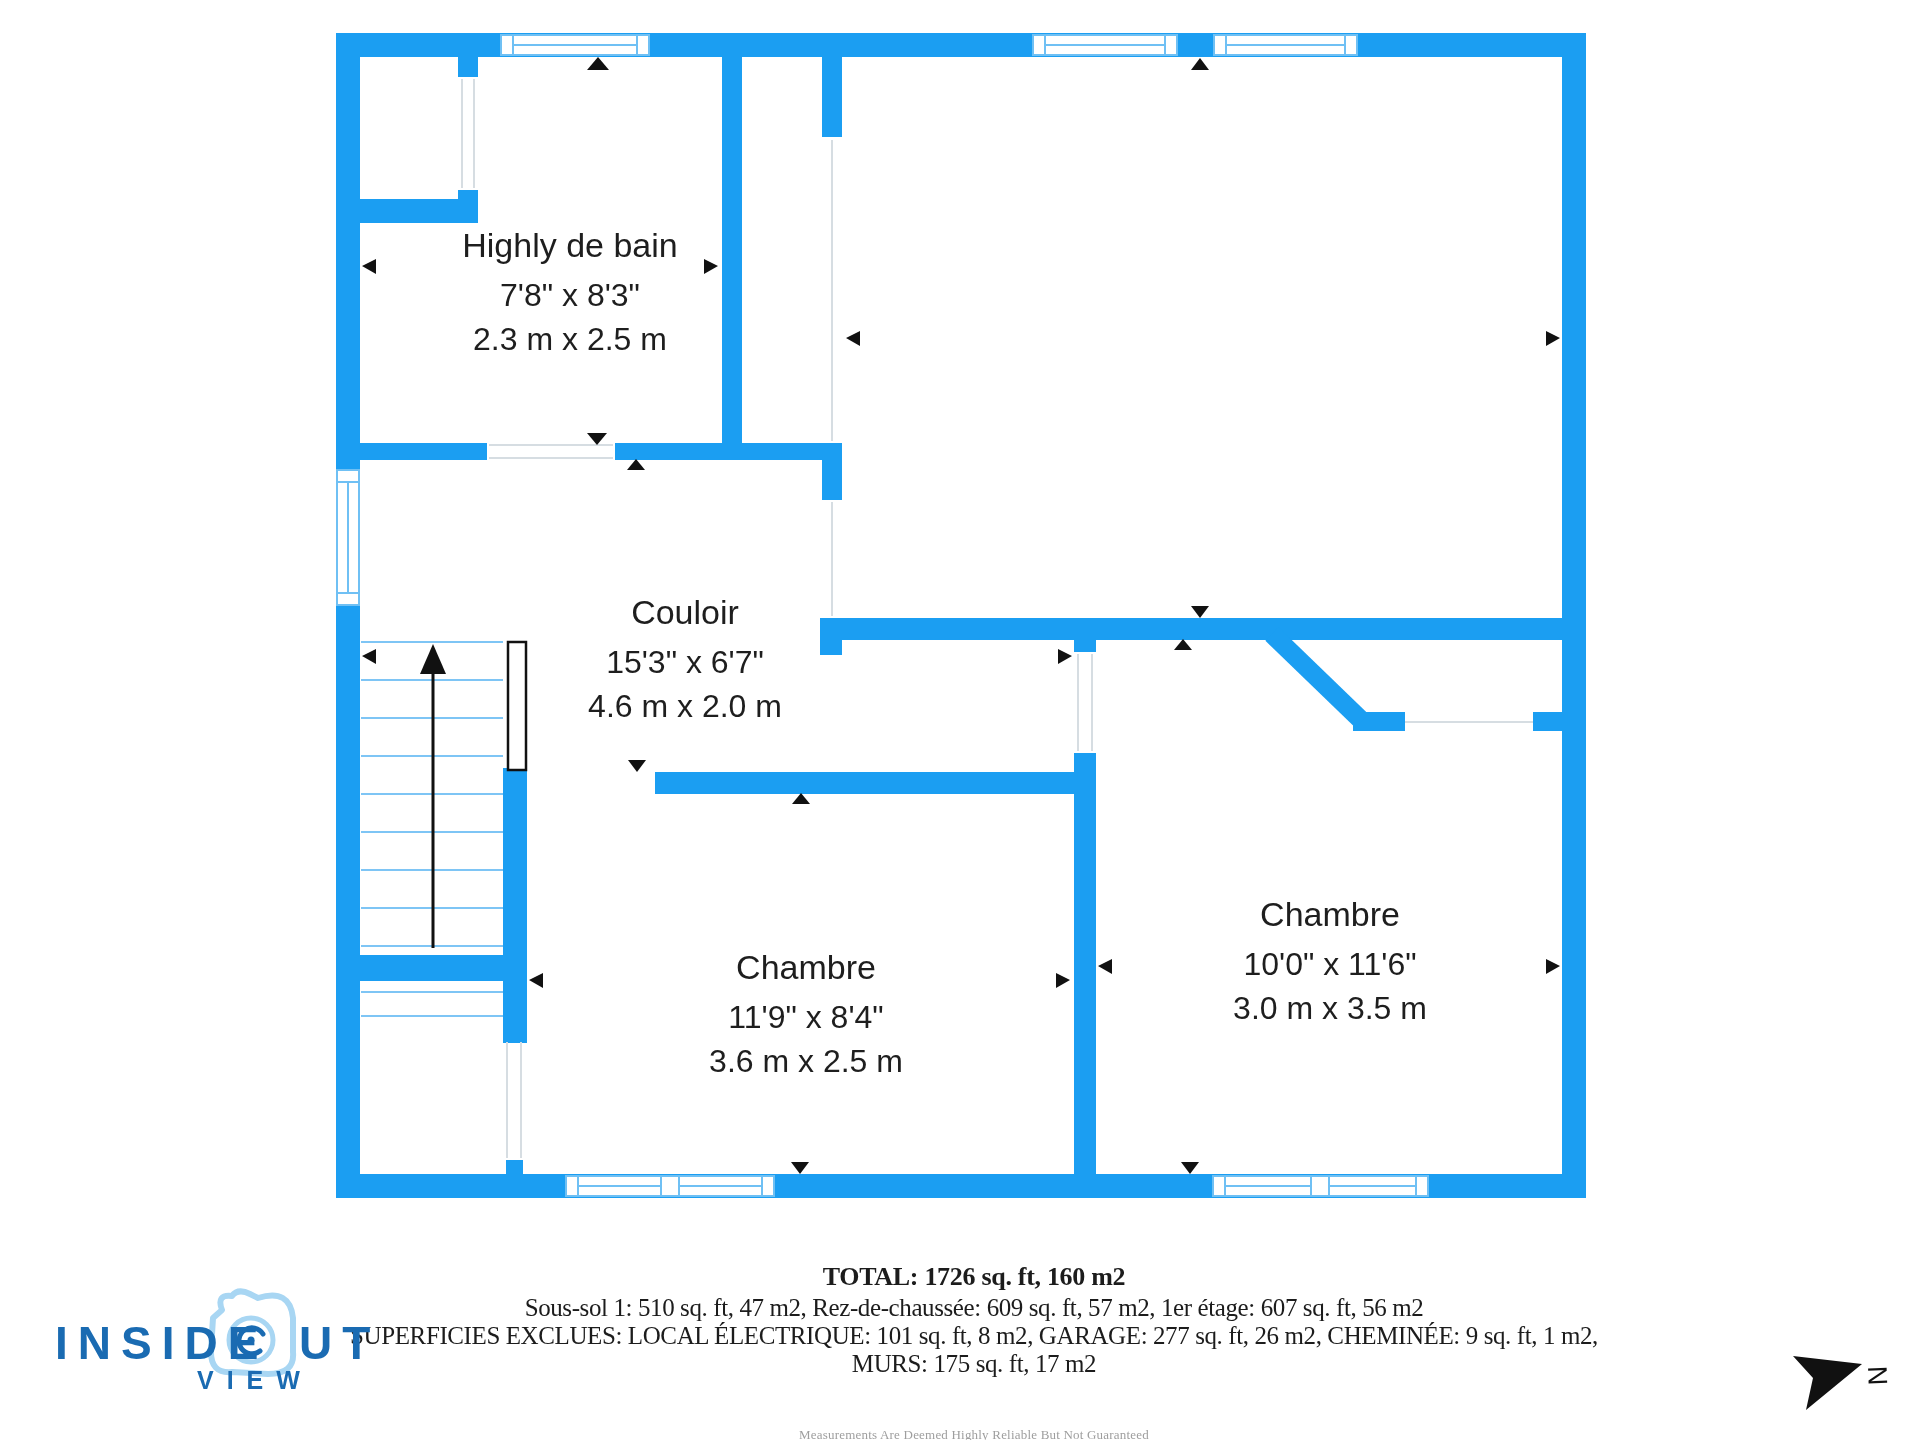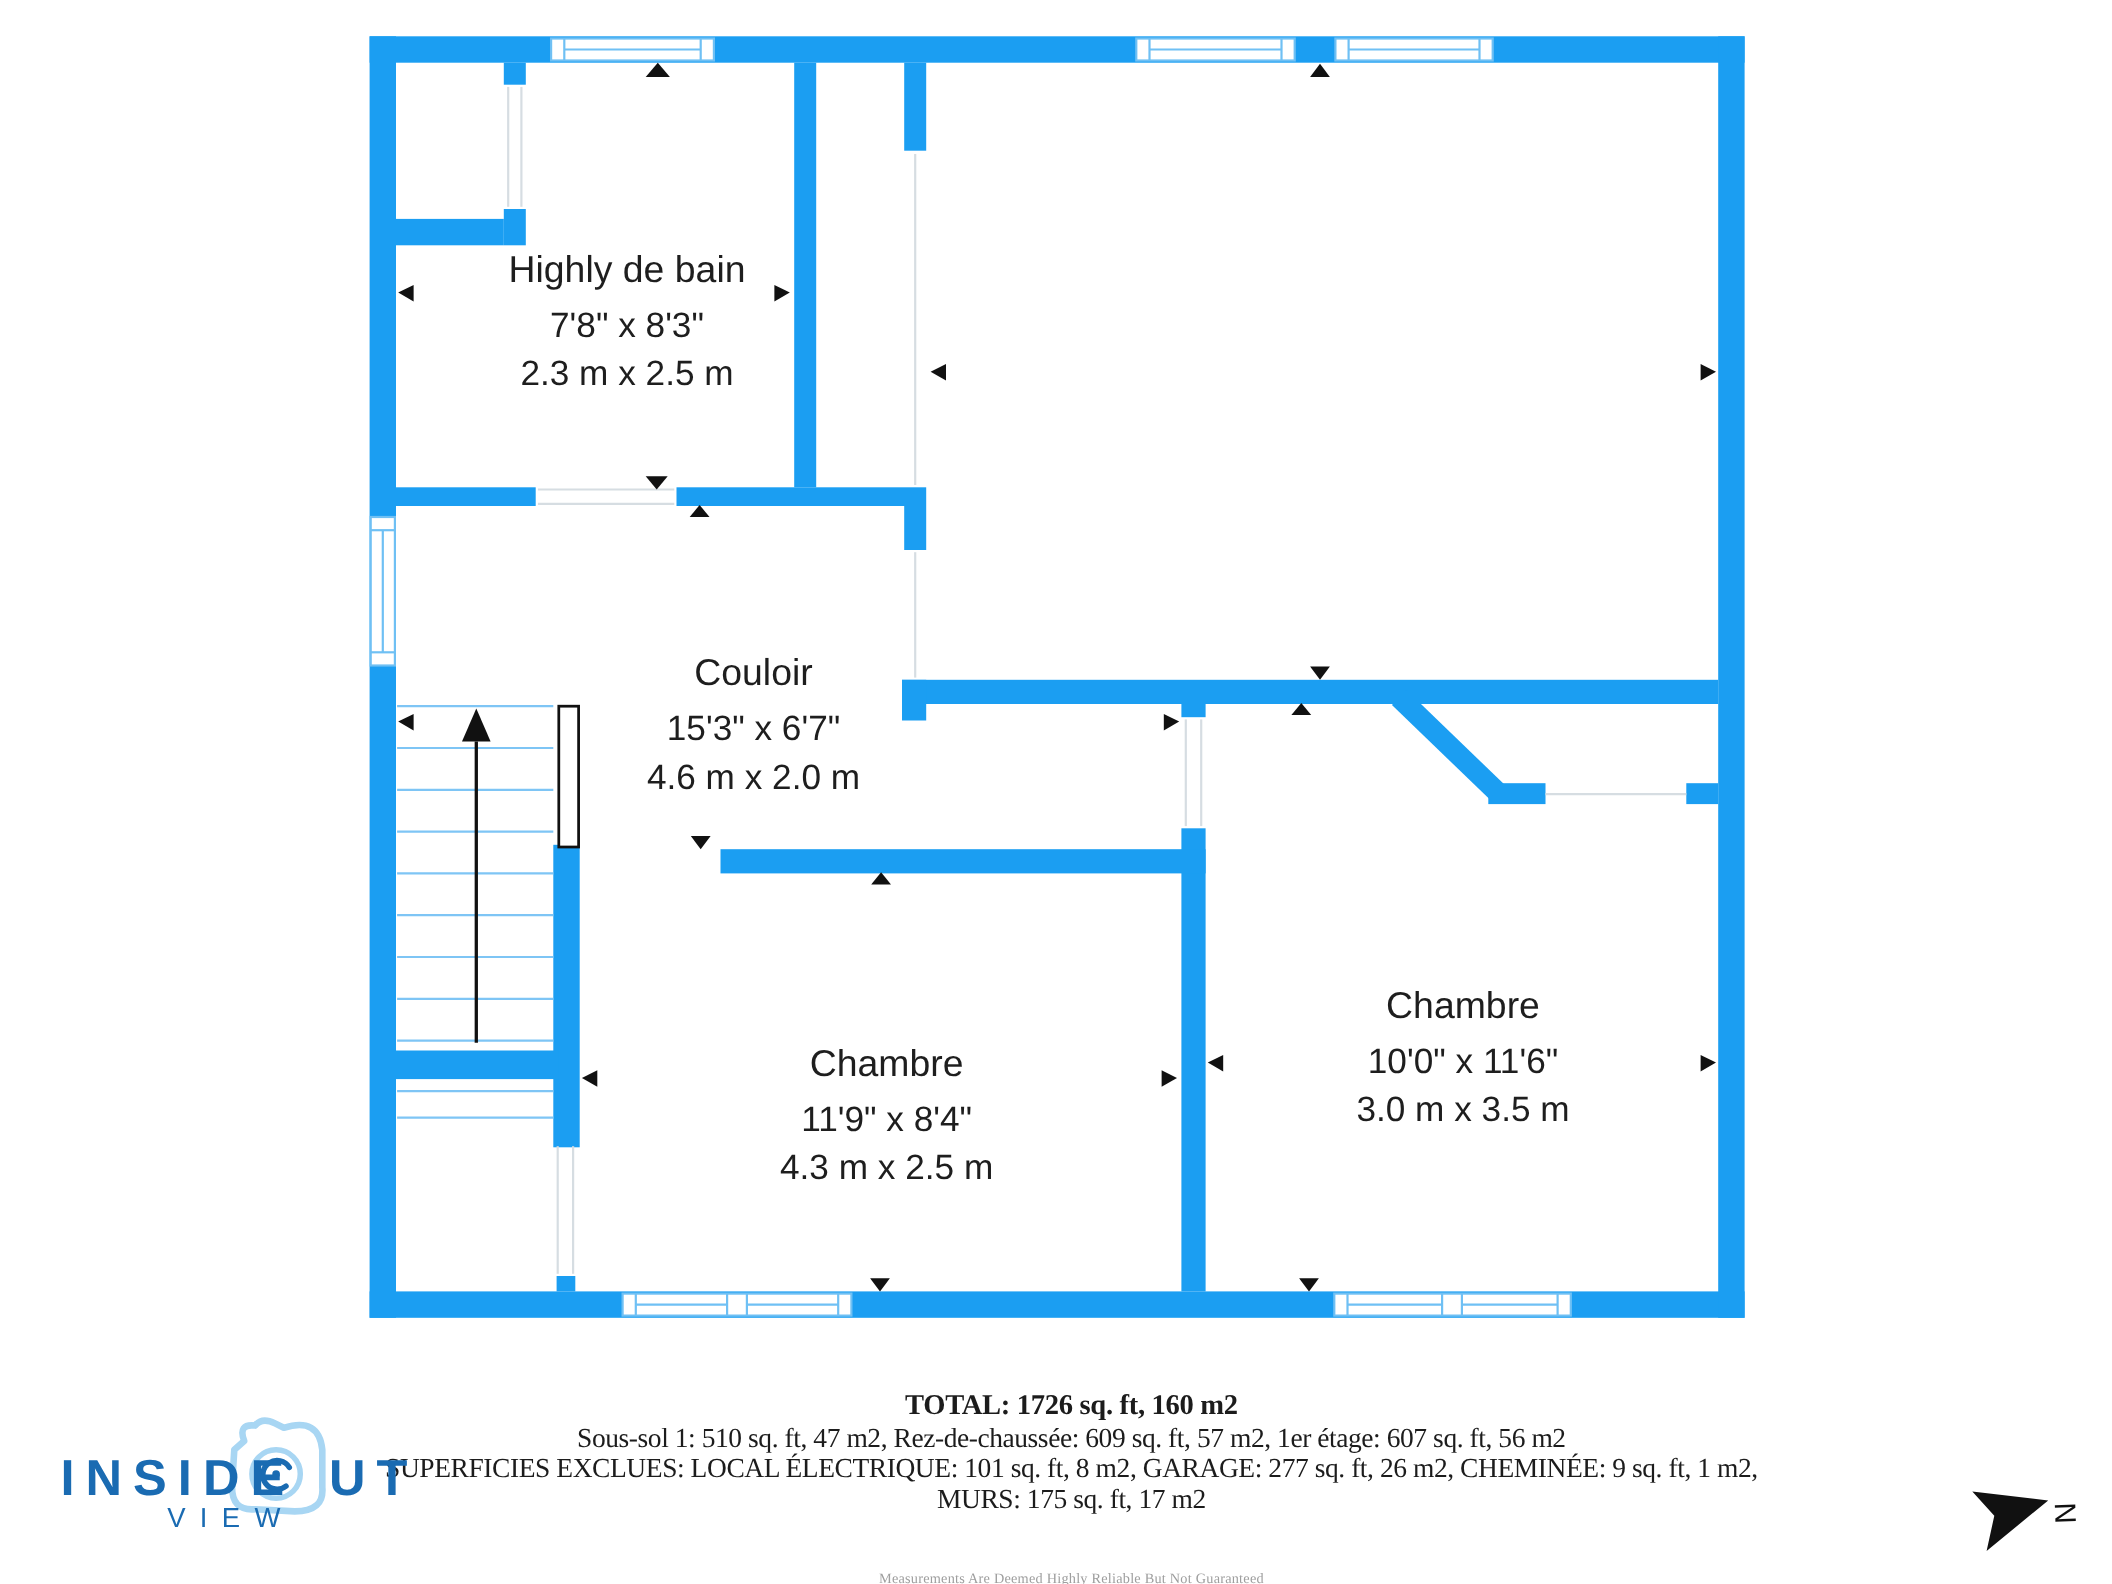--- a/index.html
+++ b/index.html
@@ -8,22 +8,22 @@
   #plan-svg{position:absolute;left:0;top:0;}
   .room-label{position:absolute;transform:translateX(-50%);text-align:center;color:#1e1e1e;white-space:nowrap;}
   .room-label .t{font-size:34px;line-height:34px;margin-bottom:17px;}
   .room-label .d{font-size:32px;line-height:32px;margin-bottom:12px;}
   .footer-line{position:absolute;left:14px;width:1920px;text-align:center;color:#1c1c1c;white-space:nowrap;font-family:Liberation Serif, serif;}
   .f-bold{font-weight:bold;font-size:26px;letter-spacing:-0.3px;}
   .f-reg{font-size:25px;letter-spacing:-0.4px;}
   .f-small{font-size:13px;color:#9e9e9e;letter-spacing:0.2px;margin-top:36px;}
   .logo-txt{position:absolute;color:var(--logodark,#1a6bb2);font-weight:bold;font-size:46px;
             letter-spacing:10px;white-space:nowrap;}
-  .logo-sub{position:absolute;color:var(--logodark,#1a6bb2);font-weight:normal;font-size:25px;
-            letter-spacing:13px;white-space:nowrap;}
+  .logo-sub{position:absolute;color:var(--logodark,#1a6bb2);font-weight:bold;font-size:25px;
+            letter-spacing:13px;white-space:nowrap;margin-left:45px;}
 </style>
 </head>
 <body>
 
 <div id="stage">
 
   <svg id="plan-svg" width="1920" height="1440" viewBox="0 0 1920 1440">
 
     <g>
       <rect x="336" y="33" width="1250" height="24" fill="var(--wall)"></rect>
@@ -185,21 +185,21 @@
 
   <div class="room-label" style="left:685px;top:595px;">
     <div class="t">Couloir</div>
     <div class="d">15'3" x 6'7"</div>
     <div class="d">4.6 m x 2.0 m</div>
   </div>
 
   <div class="room-label" style="left:806px;top:950px;">
     <div class="t">Chambre</div>
     <div class="d">11'9" x 8'4"</div>
-    <div class="d">4.3 m x 2.5 m</div>
+    <div class="d">3.6 m x 2.5 m</div>
   </div>
 
   <div class="room-label" style="left:1330px;top:897px;">
     <div class="t">Chambre</div>
     <div class="d">10'0" x 11'6"</div>
     <div class="d">3.0 m x 3.5 m</div>
   </div>
 
   <div class="footer-line f-bold" style="top:1262px;">TOTAL: 1726 sq. ft, 160 m2</div>
   <div class="footer-line f-reg" style="top:1294px;">Sous-sol 1: 510 sq. ft, 47 m2, Rez-de-chaussée: 609 sq. ft, 57 m2, 1er étage: 607 sq. ft, 56 m2</div>

